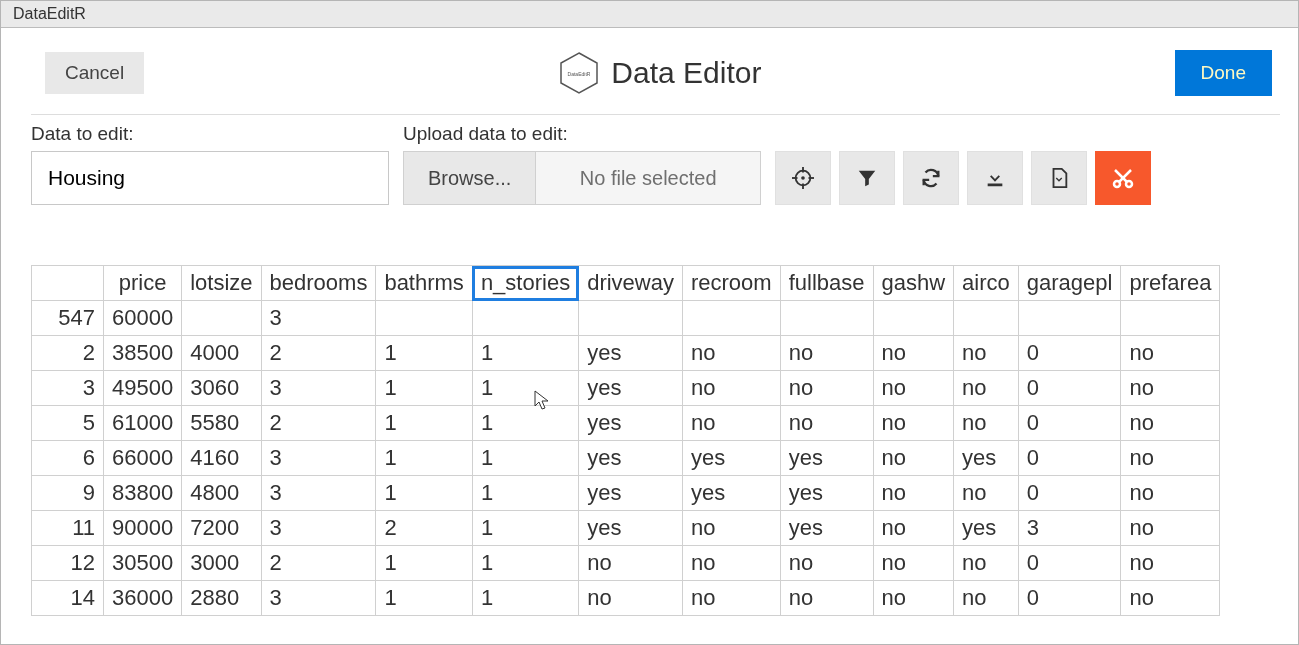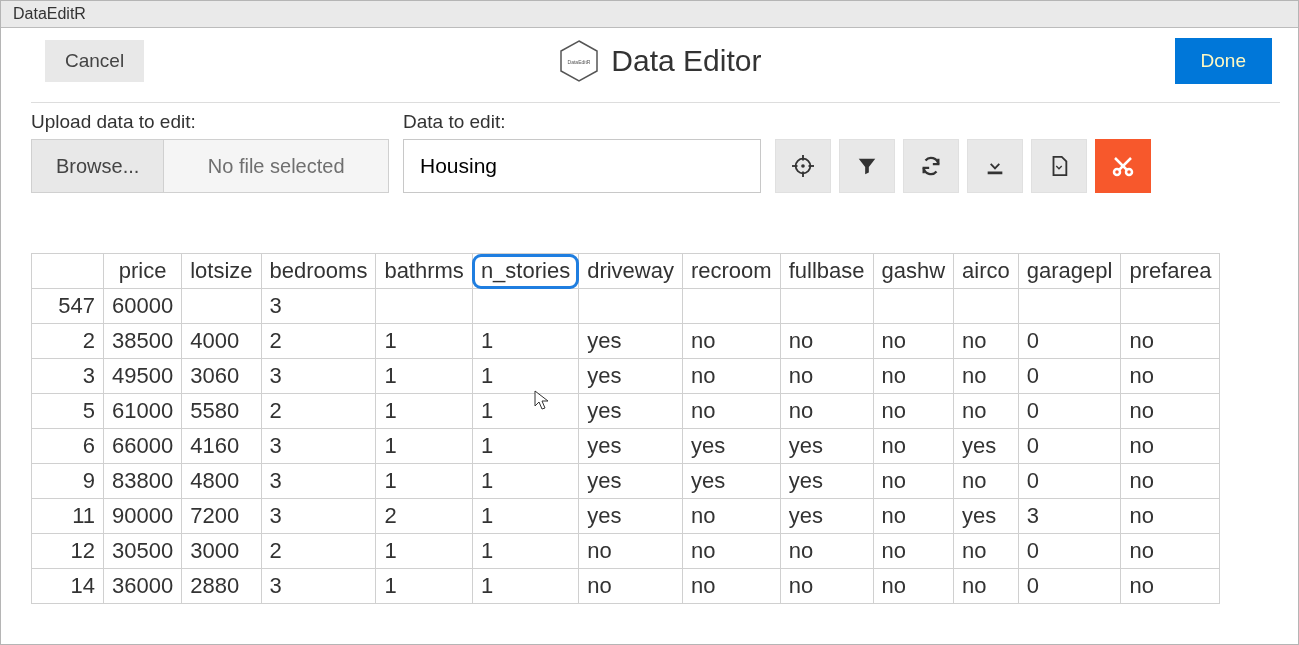--- a/index.html
+++ b/index.html
@@ -20,21 +20,21 @@
     font-size: 16px;
     color: #333;
   }
   .main {
     padding: 0 18px 0 30px;
   }
   .modal-header {
     display: flex;
     align-items: center;
     justify-content: space-between;
-    padding: 10px 0 18px 0;
+    padding: 22px 0 18px 0;
     border-bottom: 1px solid #ddd;
     margin-bottom: 8px;
   }
   .cancel-btn {
     background: #e8e8e8;
     border: none;
     padding: 10px 20px;
     font-size: 19px;
     color: #444;
     cursor: pointer;
@@ -164,21 +164,20 @@
   .col-airco   { min-width: 64px; }
   .col-garagepl{ min-width: 82px; }
   .col-prefarea{ min-width: 78px; }
   .corner      { min-width: 72px; }
 
   th.selected-header {
     outline: 3px solid #1f7ee0;
     outline-offset: -3px;
     position: relative;
     z-index: 2;
-    border-radius: 9px;
   }
   .cursor {
     position: absolute;
     pointer-events: none;
     font-size: 18px;
     color: #333;
   }
 </style>
 </head>
 <body>
@@ -205,32 +204,32 @@
     </div>
 
     <button class="done-btn">
       <span>Done</span>
     </button>
   </div>
 
   <div class="controls-row">
 
     <div class="control-group">
+      <span class="control-label">Data to edit:</span>
+      <input class="select-input" type="text" readonly="" value="Housing" style="">
+    </div>
+
+    <div class="control-group">
       <span class="control-label">Upload data to edit:</span>
       <div class="upload-group">
         <button class="browse-btn">
           <span>Browse...</span>
         </button>
         <span class="file-label">No file selected</span>
       </div>
-    </div>
-
-    <div class="control-group">
-      <span class="control-label">Data to edit:</span>
-      <input class="select-input" type="text" readonly="" value="Housing" style="">
     </div>
 
     <div class="icon-buttons">
       <button class="icon-btn">
         <span>
           <svg width="22" height="22" viewBox="0 0 24 24" fill="#333">
             <circle cx="12" cy="12" r="2"></circle>
             <circle cx="12" cy="12" r="8" fill="none" stroke="#333" stroke-width="2"></circle>
             <line x1="12" y1="0" x2="12" y2="6" stroke="#333" stroke-width="2"></line>
             <line x1="12" y1="18" x2="12" y2="24" stroke="#333" stroke-width="2"></line>

